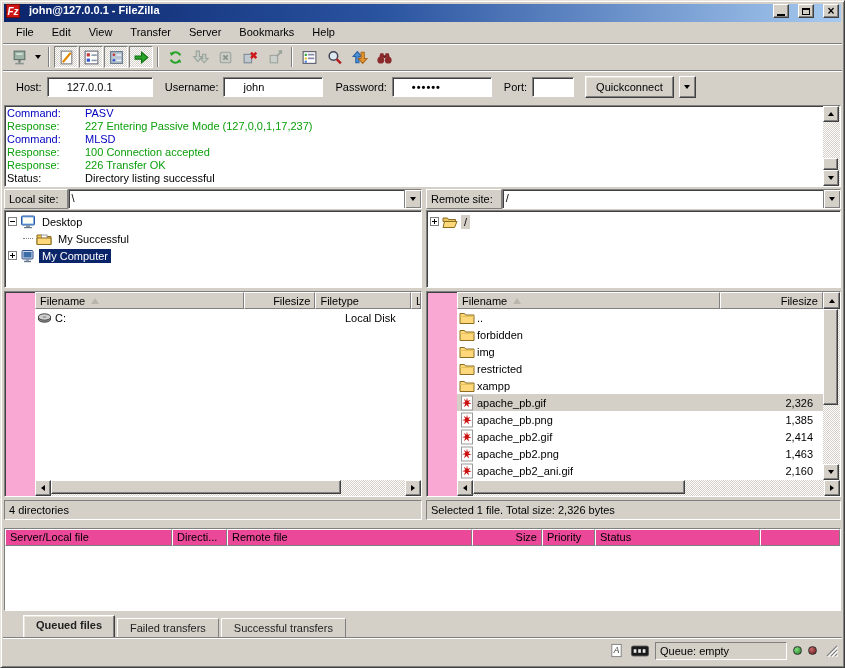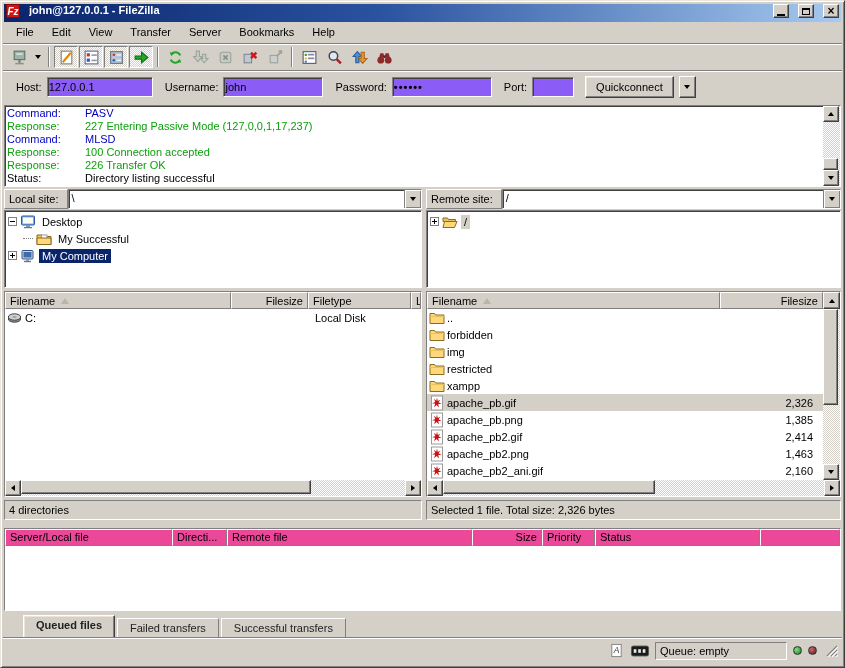--- a/index.html
+++ b/index.html
@@ -44,22 +44,22 @@
     border-left:1px solid #808080; border-right:1px solid #fff; }
   .tbtn svg{ width:17px; height:17px; }
   .drop-arrow{ width:12px; height:22px; display:flex; align-items:center; justify-content:center; }
   .arrow-down{ width:0; height:0; border-left:3px solid transparent; border-right:3px solid transparent;
     border-top:4px solid #000; }
 
   
   .quickbar{ height:33px; border-top:1px solid #808080; box-shadow:inset 0 1px 0 #fff;
     display:flex; align-items:center; padding:0 6px; gap:5px; }
   .q-label{ margin-left:7px; }
-  .field{ height:20px; background:#8b5cf6; border:1px solid; border-color:#808080 #fff #fff #808080;
-    box-shadow:inset 1px 1px 0 #404040; padding:2px 1px; font:inherit; outline:none; }
+  .field{ height:20px; background:#ffffff; border:1px solid; border-color:#808080 #fff #fff #808080;
+    box-shadow:inset 1px 1px 0 #404040; padding:2px 19px; font:inherit; outline:none; }
   .f-host{width:106px;} .f-user{width:100px;} .f-pass{width:100px; letter-spacing:1px; font-weight:bold;} .f-port{width:42px;}
   .qc-btn{ height:22px; padding:0 10px; margin-left:6px; background:#d4d0c8; font:inherit;
     border:1px solid; border-color:#fff #404040 #404040 #fff; box-shadow:inset -1px -1px 0 #808080, inset 1px 1px 0 #e9e5dd; }
   .qc-drop{ width:17px; height:22px; background:#d4d0c8; border:1px solid;
     border-color:#fff #404040 #404040 #fff; box-shadow:inset -1px -1px 0 #808080;
     display:flex; align-items:center; justify-content:center; }
 
   
   .logpane{ height:82px; margin:2px 1px; background:#fff; border:1px solid;
     border-color:#808080 #fff #fff #808080; box-shadow:inset 1px 1px 0 #404040;
@@ -109,21 +109,21 @@
   .expander::before{ content:""; position:absolute; left:1px; top:3px; width:5px; height:1px; background:#000; }
   .expander.plus::after{ content:""; position:absolute; left:3px; top:1px; width:1px; height:5px; background:#000; }
   .indent{ width:14px; flex:none; }
   .dotline{ width:10px; border-top:1px dotted #808080; flex:none; }
   .tree-label{ padding:1px 3px; }
   .tree-label.selected{ background:#0a246a; color:#fff; }
   .tree-label.graysel{ background:#d4d0c8; }
   .icon16{ width:16px; height:16px; flex:none; }
 
   .listwrap{ flex:none; border:1px solid; border-color:#808080 #fff #fff #808080;
-    box-shadow:inset 1px 1px 0 #404040; background:#f9a8d4; display:flex; flex-direction:column; }
+    box-shadow:inset 1px 1px 0 #404040; background:#f9a8d4; display:flex; flex-direction:column;padding-left:30px; }
   .listheader{ height:17px; display:flex; background:#d4d0c8; flex:none; }
   .hcell{ border:1px solid; border-color:#fff #808080 #808080 #fff; padding:1px 4px;
     display:flex; align-items:center; gap:6px; overflow:hidden; white-space:nowrap; }
   .hcell.right{ justify-content:flex-end; }
   .sort-asc{ width:0; height:0; border-left:4px solid transparent; border-right:4px solid transparent;
     border-bottom:6px solid #b9b5ab; }
   .listbody{ flex:1; overflow:hidden; position:relative; background:#fff; display:flex; }
   .rows{ flex:1; }
   .file-row{ height:17px; display:flex; align-items:center; white-space:nowrap; }
   .file-row.selected{ background:#d4d0c8; }

